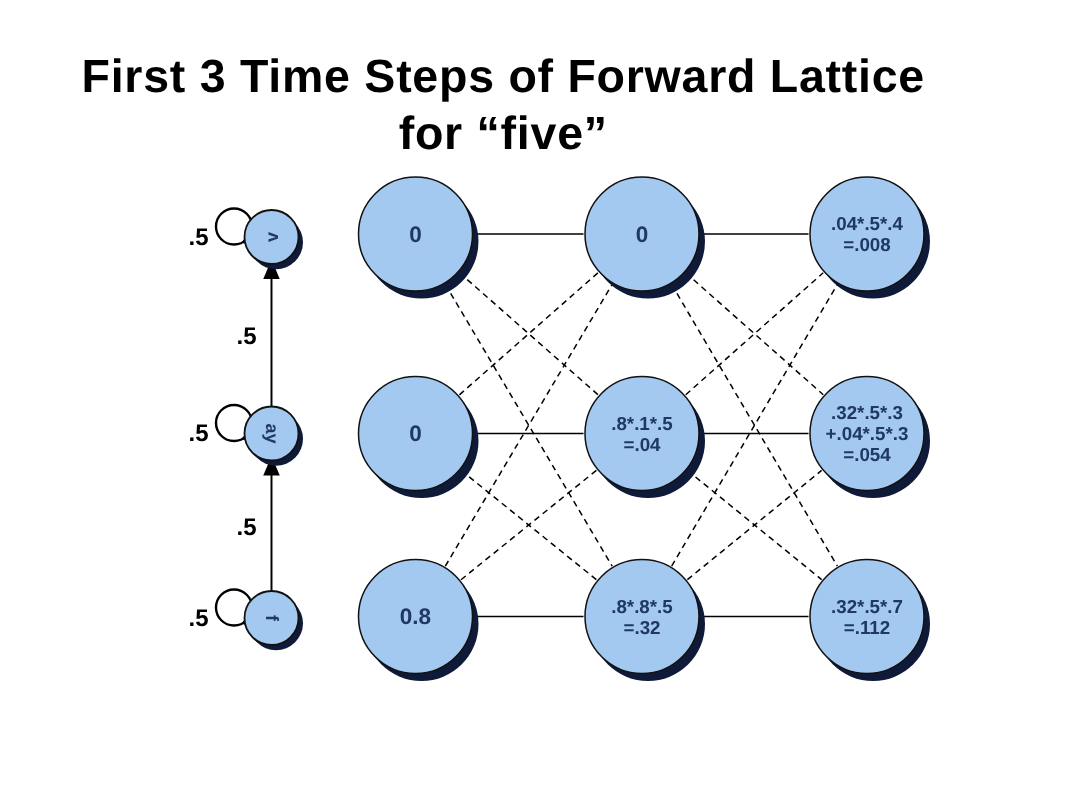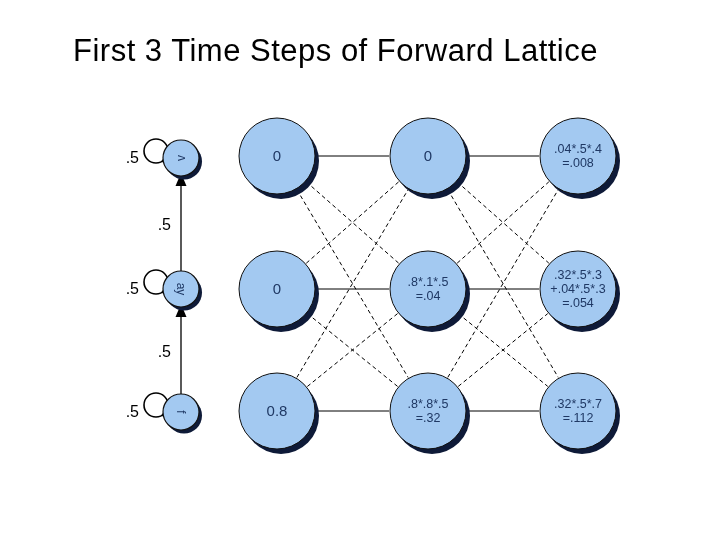--- a/index.html
+++ b/index.html
@@ -2,39 +2,41 @@
 <html><head>
 <meta charset="utf-8">
 <style>
   html,body{margin:0;padding:0;background:#fff;}
   #slide{
     position:relative;
     width:671px;height:540px;
     background:#ffffff;
     overflow:hidden;
     font-family:"Liberation Sans","DejaVu Sans",sans-serif;
+    font-weight:bold;
   }
   #title-block{
     position:absolute;
     top:32px;left:0;right:0;
     text-align:center;
     color:#000;
     font-size:31px;
     line-height:38px;
     letter-spacing:0.5px;
   }
   #diagram{position:absolute;top:0;left:0;}
   svg text{font-family:"Liberation Sans","DejaVu Sans",sans-serif;}
 </style>
 </head>
 <body>
 
 <div id="slide">
   <div id="title-block">
     <div>First 3 Time Steps of Forward Lattice</div>
+    <div>for “five”</div>
   </div>
   <svg id="diagram" width="720" height="540" viewBox="0 0 720 540">
       <line x1="316" y1="156" x2="389" y2="156" stroke="#000000" stroke-width="1"></line>
       <line x1="306.2662896107812" y1="181.77759283598607" x2="398.7337103892188" y2="263.22240716401393" stroke="#000000" stroke-width="1" stroke-dasharray="4 3"></line>
       <line x1="296.8714703292153" y1="189.55778101953578" x2="408.1285296707847" y2="377.44221898046425" stroke="#000000" stroke-width="1" stroke-dasharray="4 3"></line>
       <line x1="306.2662896107812" y1="263.22240716401393" x2="398.7337103892188" y2="181.77759283598607" stroke="#000000" stroke-width="1" stroke-dasharray="4 3"></line>
       <line x1="316" y1="289" x2="389" y2="289" stroke="#000000" stroke-width="1"></line>
       <line x1="307.33592867205346" y1="313.5098231655001" x2="397.66407132794654" y2="386.4901768344999" stroke="#000000" stroke-width="1" stroke-dasharray="4 3"></line>
       <line x1="296.8714703292153" y1="377.44221898046425" x2="408.1285296707847" y2="189.55778101953578" stroke="#000000" stroke-width="1" stroke-dasharray="4 3"></line>
       <line x1="307.33592867205346" y1="386.4901768344999" x2="397.66407132794654" y2="313.5098231655001" stroke="#000000" stroke-width="1" stroke-dasharray="4 3"></line>

